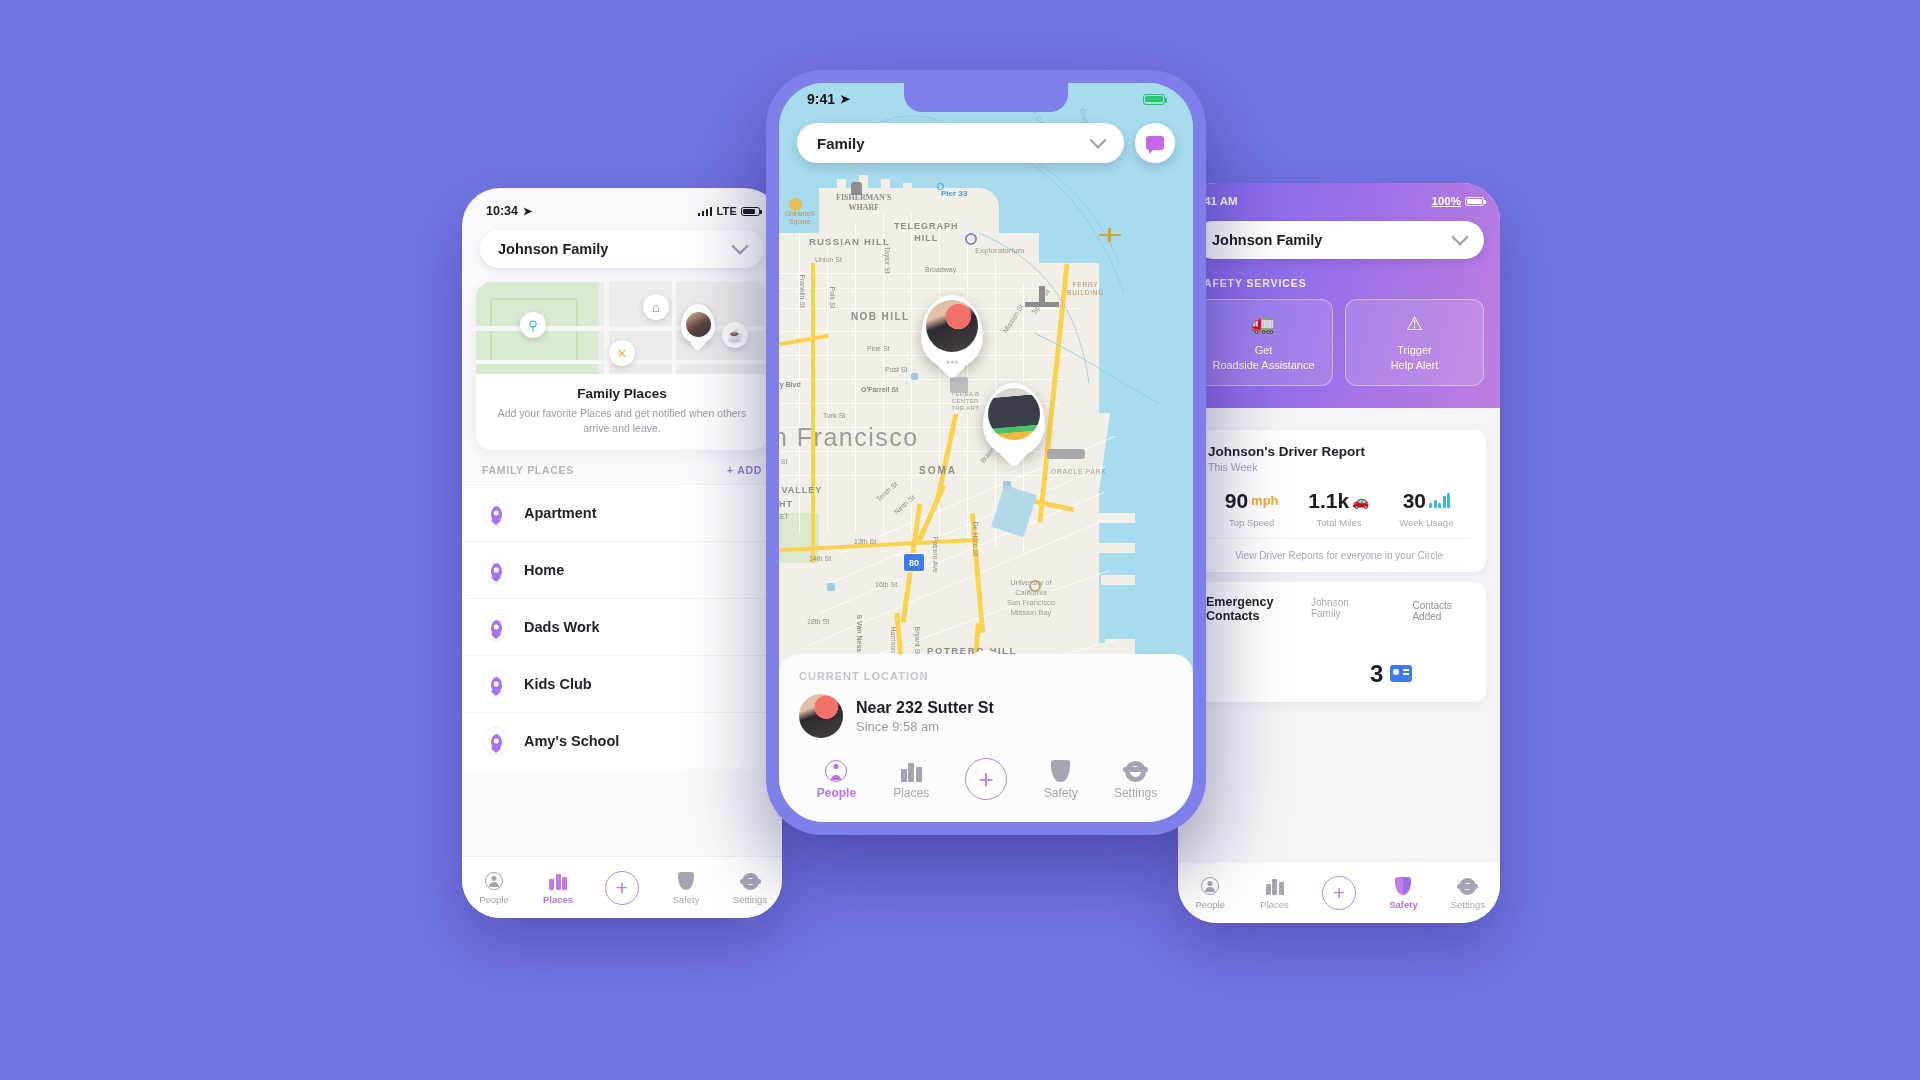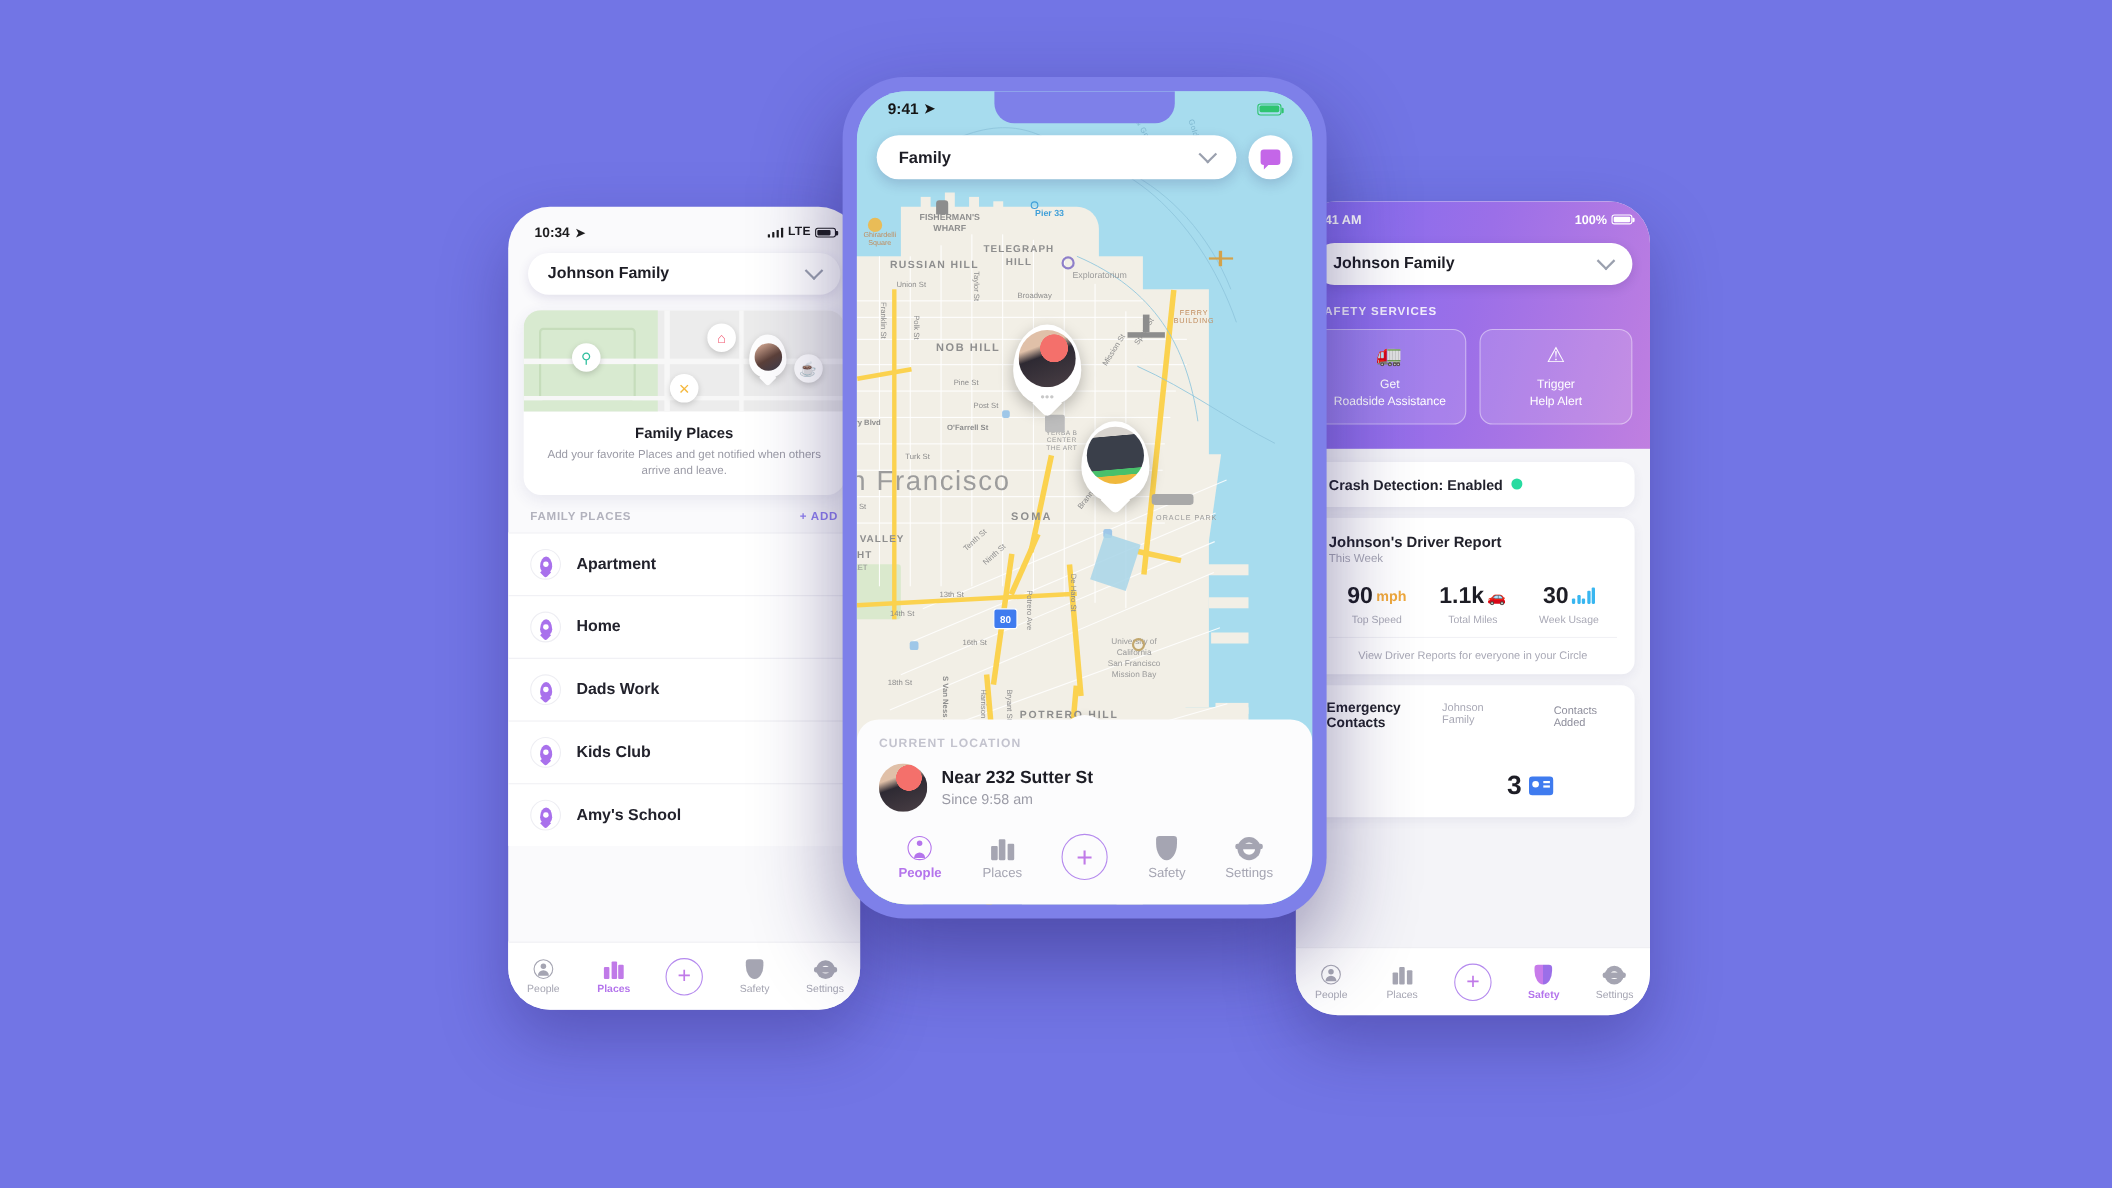--- a/index.html
+++ b/index.html
@@ -108,21 +108,21 @@
   .tab-plus{flex:1;display:flex;justify-content:center;}
 
   
   #phone-right {
     left: 1178px; top: 183px; width: 322px; height: 740px;
     border-radius: 38px; box-shadow: 0 26px 60px rgba(40,30,110,.35);
     background:#f4f4f8;
   }
   .rp-header { background: linear-gradient(105deg,#7e6cf0 0%, #9b6fe8 48%, #c07fe0 100%); padding: 12px 16px 22px 16px; }
   .rp-status { display:flex;justify-content:space-between;align-items:center;color:#fff;font-size:11.5px;font-weight:700;}
-  .rp-status .r{display:flex;gap:4px;}
+  .rp-status .r{display:flex;align-items:center;gap:4px;text-decoration:underline;}
   .batt-w { width:19px;height:9px;border:1.3px solid #fff;border-radius:2.5px;position:relative;}
   .batt-w:after{content:"";position:absolute;right:-3px;top:2.4px;width:1.6px;height:4px;background:#fff;border-radius:0 1px 1px 0;}
   .batt-w i{position:absolute;inset:1px;background:#fff;border-radius:1px;display:block;}
   .rp-pill { margin-top:14px; height:38px;background:#fff;border-radius:19px;display:flex;align-items:center;
              justify-content:space-between;padding:0 18px;font-size:14.5px;font-weight:700;color:#1d1d25;
              box-shadow:0 3px 10px rgba(40,20,90,.15);}
   .rp-sect { color:rgba(255,255,255,.88); font-size:10.5px; letter-spacing:.9px; font-weight:700; margin:18px 0 10px 2px;}
   .svc-row { display:flex; gap:12px; }
   .svc { flex:1; border:1px solid rgba(255,255,255,.42); border-radius:12px; background:rgba(255,255,255,.13);
          padding:14px 6px 12px 6px; text-align:center; color:#fff; }
@@ -388,24 +388,20 @@
           <div class="ic">⚠</div>
           <div class="t">
             <div>Trigger</div>
             <div>Help Alert</div>
           </div>
         </div>
       </div>
     </div>
 
     <div class="rp-body">
-      <div class="card crash">
-        <span>Crash Detection: Enabled</span>
-        <span class="dot-on"></span>
-      </div>
 
       <div class="card dr-card">
         <div class="dr-title">Johnson's Driver Report</div>
         <div class="dr-sub">This Week</div>
         <div class="dr-stats">
           <div class="dr-stat">
             <div class="dr-val">
               <span>90</span>
               <span class="dr-unit">mph</span>
             </div>
@@ -565,21 +561,21 @@
           <path d="M120 70 C 200 30, 300 80, 340 180" stroke="#8fc6dd" stroke-width="0.8" fill="none"></path>
           <path d="M150 60 C 230 40, 310 110, 345 210" stroke="#8fc6dd" stroke-width="0.8" fill="none"></path>
           <path d="M200 150 C 270 180, 300 230, 310 300" stroke="#8fc6dd" stroke-width="0.8" fill="none"></path>
           <path d="M255 250 C 300 270, 340 300, 380 320" stroke="#8fc6dd" stroke-width="0.8" fill="none"></path>
           <path d="M60 60 C 120 20, 160 30, 190 55" stroke="#8fc6dd" stroke-width="0.8" fill="none"></path>
         </svg>
         <div class="water-label" style="left:150px;top:58px;transform:rotate(22deg);">San Francisco Bay Ferry</div>
         <div class="water-label" style="left:232px;top:36px;transform:rotate(60deg);">Bay &amp; Gold Ferry</div>
         <div class="water-label" style="left:290px;top:40px;transform:rotate(72deg);">Gold Ferry</div>
 
-        <div class="mlabel" style="left:57px;top:110px;font-size:8px;text-align:center;line-height:1.25;">FISHERMAN'S<br>WHARF</div>
+        <div class="mlabel" style="left:57px;top:110px;font-size:8px;text-align:center;line-height:1.25;font-family:Liberation Serif, serif;">FISHERMAN'S<br>WHARF</div>
         <div class="poi" style="left:6px;top:127px;">Ghirardelli<br>Square</div>
         <div class="slabel" style="left:162px;top:106px;color:#3f9fd8;font-size:8px;font-weight:700;">Pier 33</div>
         <div class="mlabel" style="left:115px;top:138px;font-size:9px;text-align:center;line-height:1.3;letter-spacing:1px;">TELEGRAPH<br>HILL</div>
         <div class="mlabel" style="left:30px;top:153px;font-size:9.5px;letter-spacing:1.2px;">RUSSIAN HILL</div>
         <div class="slabel" style="left:196px;top:163px;color:#9a9a9a;font-size:8px;">Exploratorium</div>
         <div class="slabel" style="left:36px;top:173px;">Union St</div>
         <div class="slabel" style="left:108px;top:160px;transform:rotate(90deg);transform-origin:left;">Taylor St</div>
         <div class="slabel" style="left:146px;top:183px;">Broadway</div>
         <div class="slabel" style="left:23px;top:188px;transform:rotate(90deg);transform-origin:left;">Franklin St</div>
         <div class="slabel" style="left:53px;top:200px;transform:rotate(90deg);transform-origin:left;">Polk St</div>

